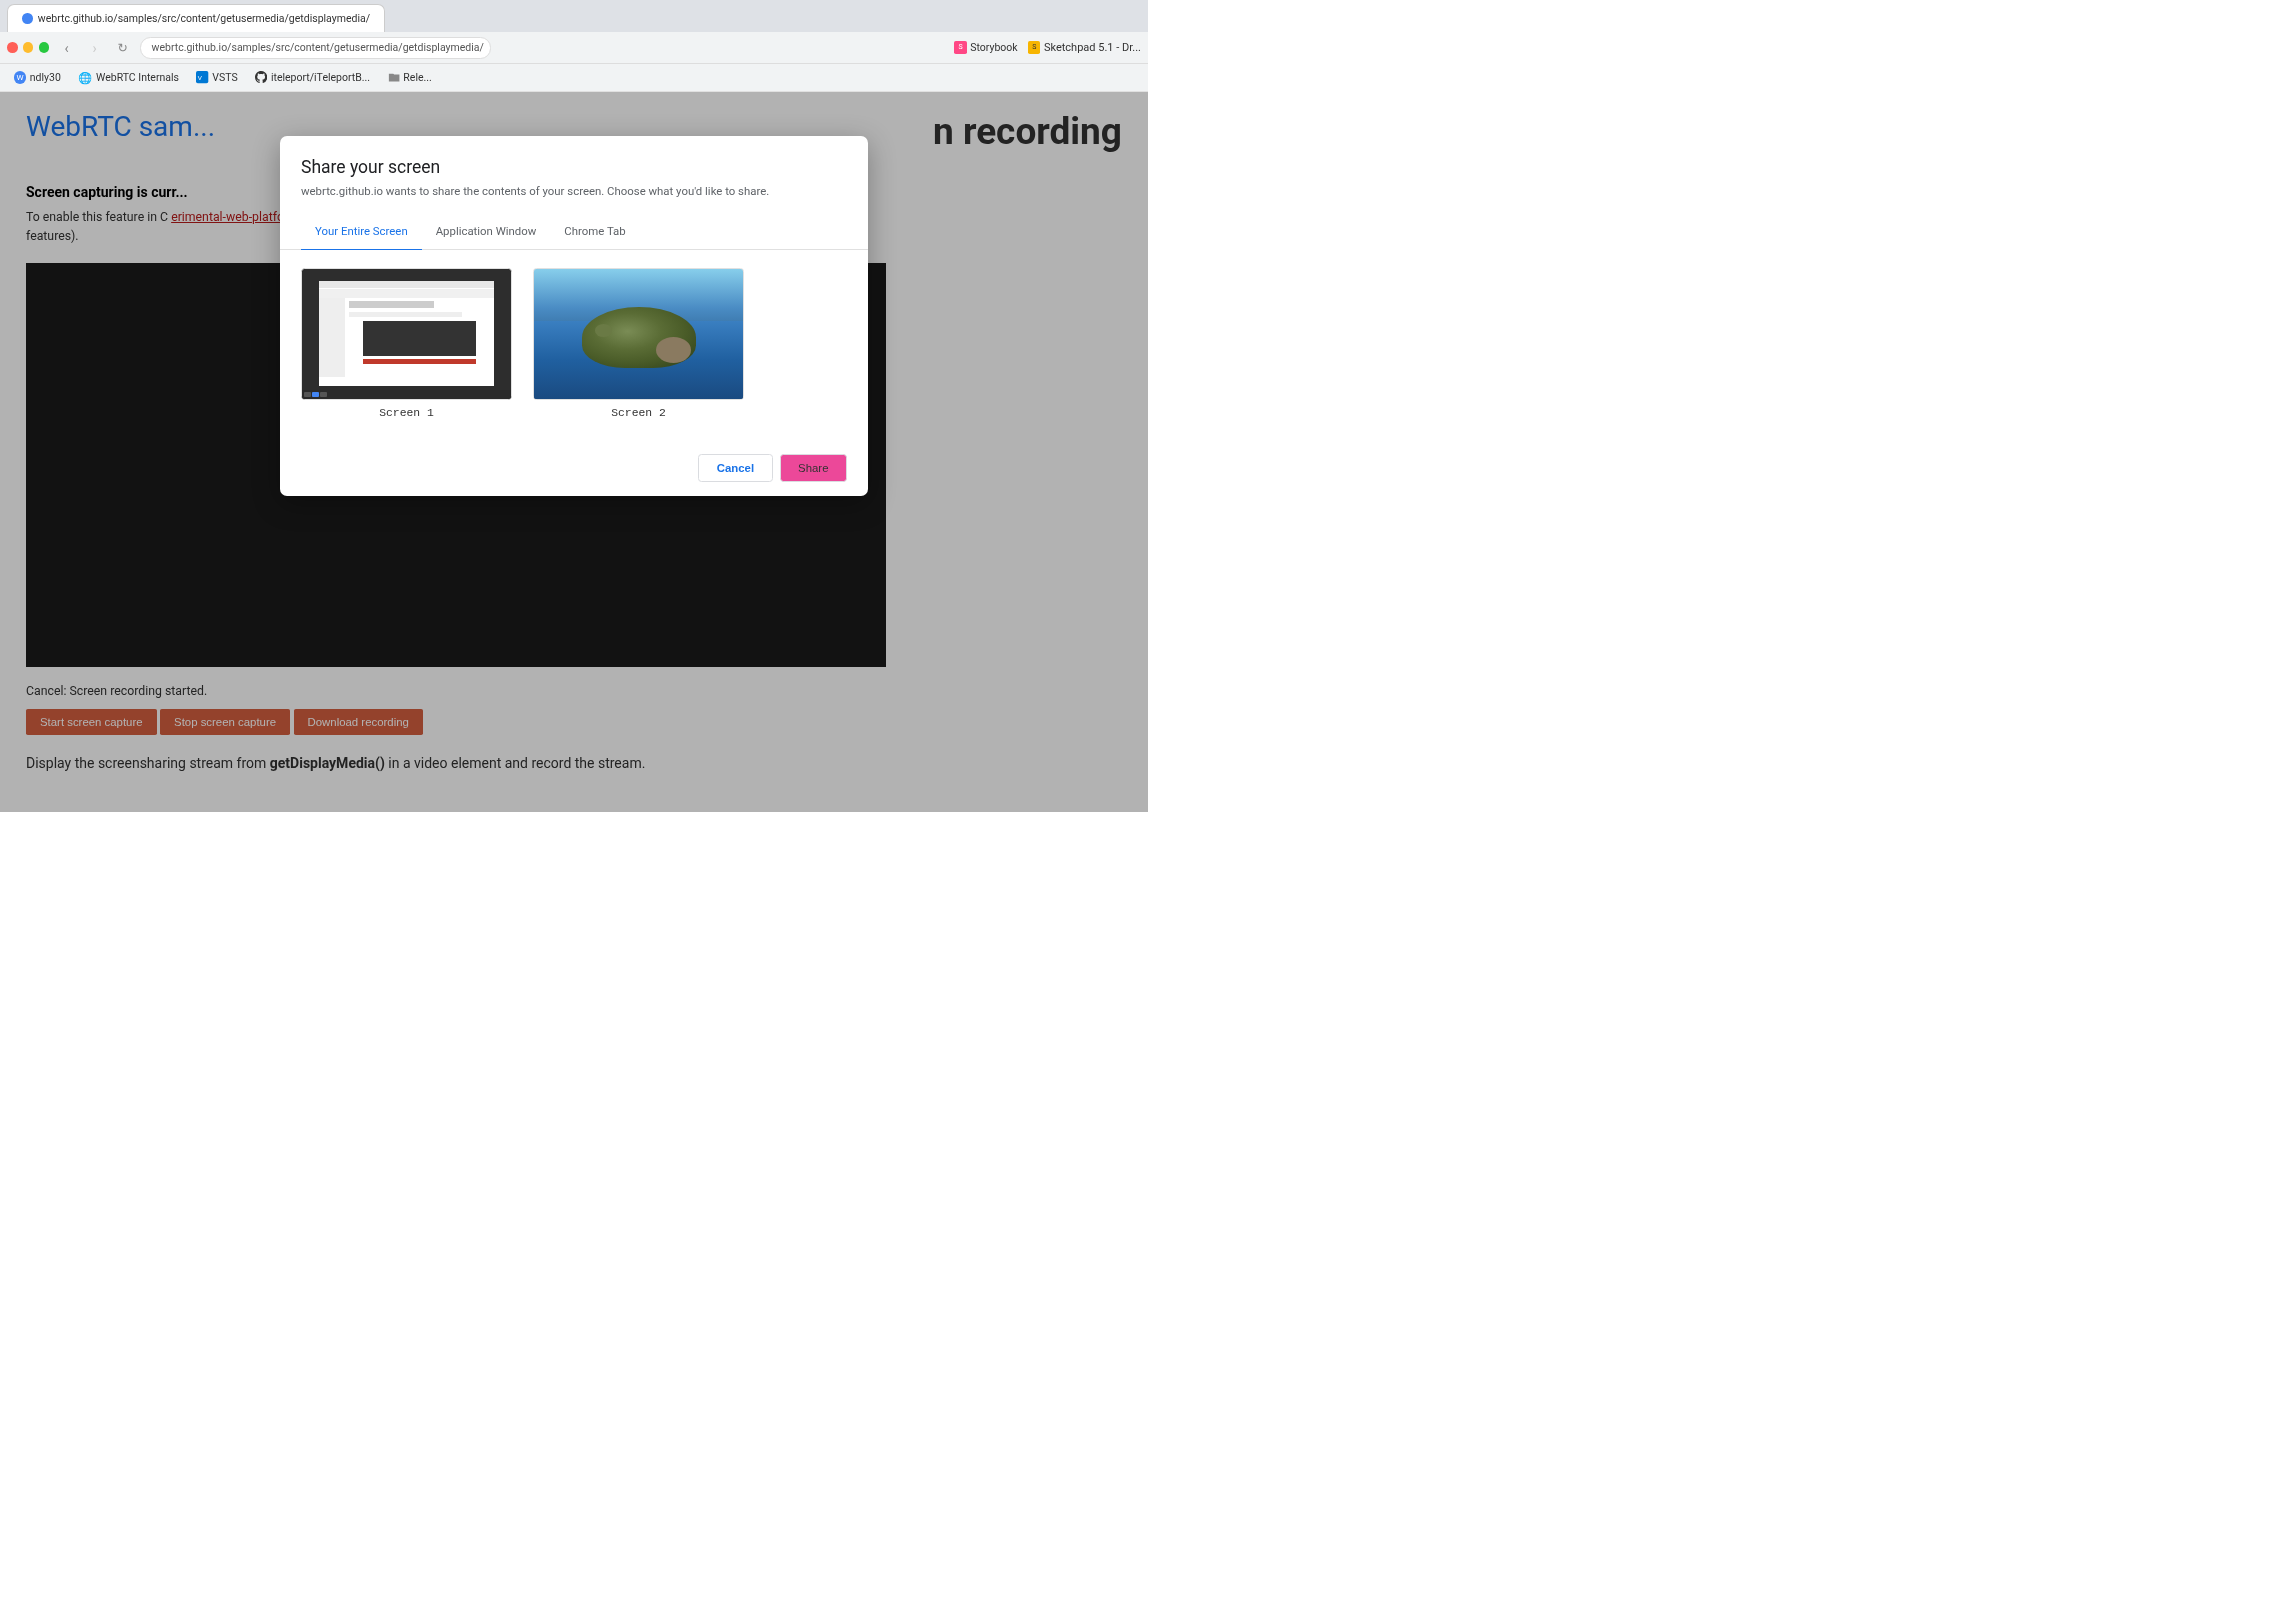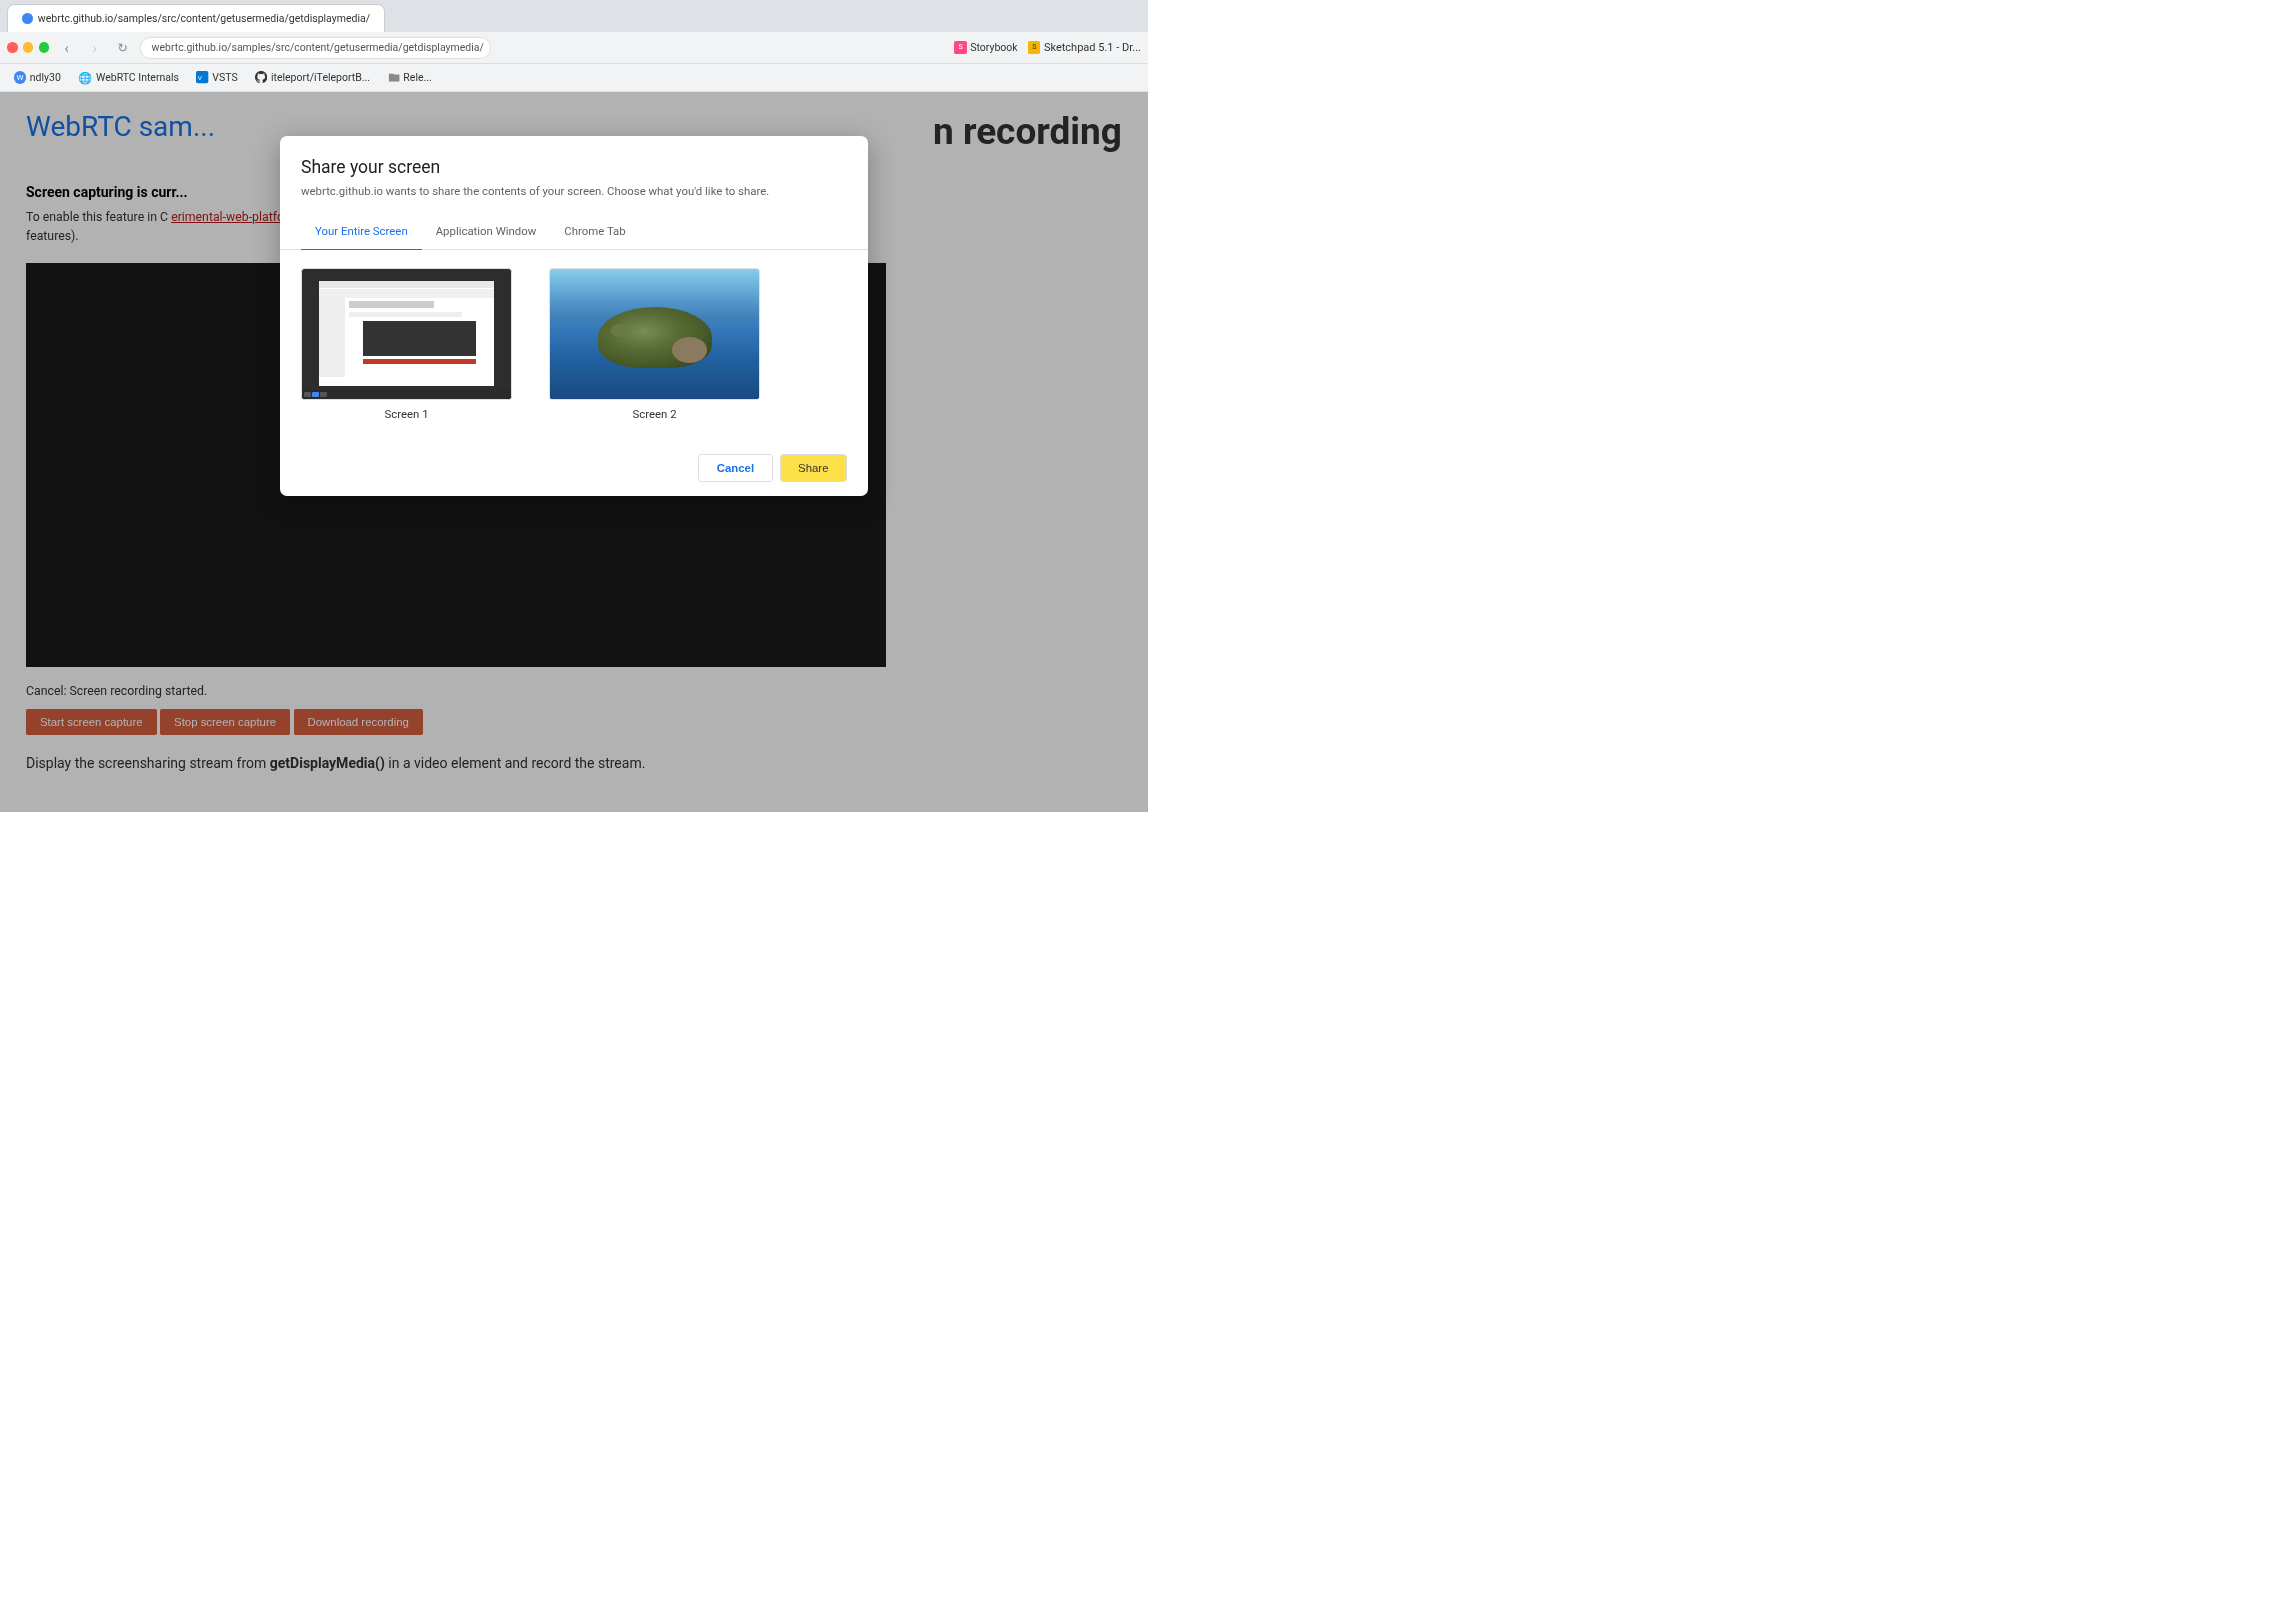--- a/index.html
+++ b/index.html
@@ -201,23 +201,24 @@
       margin-bottom: -0.9px;
     }
     .dialog-tab.active {
       color: #1a73e8;
       border-bottom: 1.8px solid #1a73e8;
     }
 
     
     .screen-grid {
       display: flex;
-      gap: 37px;
+      gap: 21px;
       padding: 17.5px 21px;
       min-height: 193px;
+      font-family: Liberation Mono, monospace;
     }
     .screen-item {
       display: flex;
       flex-direction: column;
       align-items: center;
       gap: 7px;
       cursor: pointer;
     }
     .screen-thumbnail {
       border: 1.8px solid #e0e0e0;
@@ -301,21 +302,21 @@
       background: #fff;
       border: 0.9px solid #dadce0;
       color: #1a73e8;
       padding: 7px 17.5px;
       font-size: 11.4px;
       border-radius: 3.5px;
       cursor: pointer;
       font-weight: bold;
     }
     .btn-share {
-      background: #fde047;
+      background: #ec4899;
       border: 0.9px solid #dadce0;
       color: #333;
       padding: 7px 17.5px;
       font-size: 11.4px;
       border-radius: 3.5px;
       cursor: pointer;
     }
 
     
     .bk-webrtc { background: #4285f4; color: white; font-size: 8px; border-radius: 50%; width: 12.3px; height: 12.3px; display:inline-flex; align-items:center; justify-content:center; }

